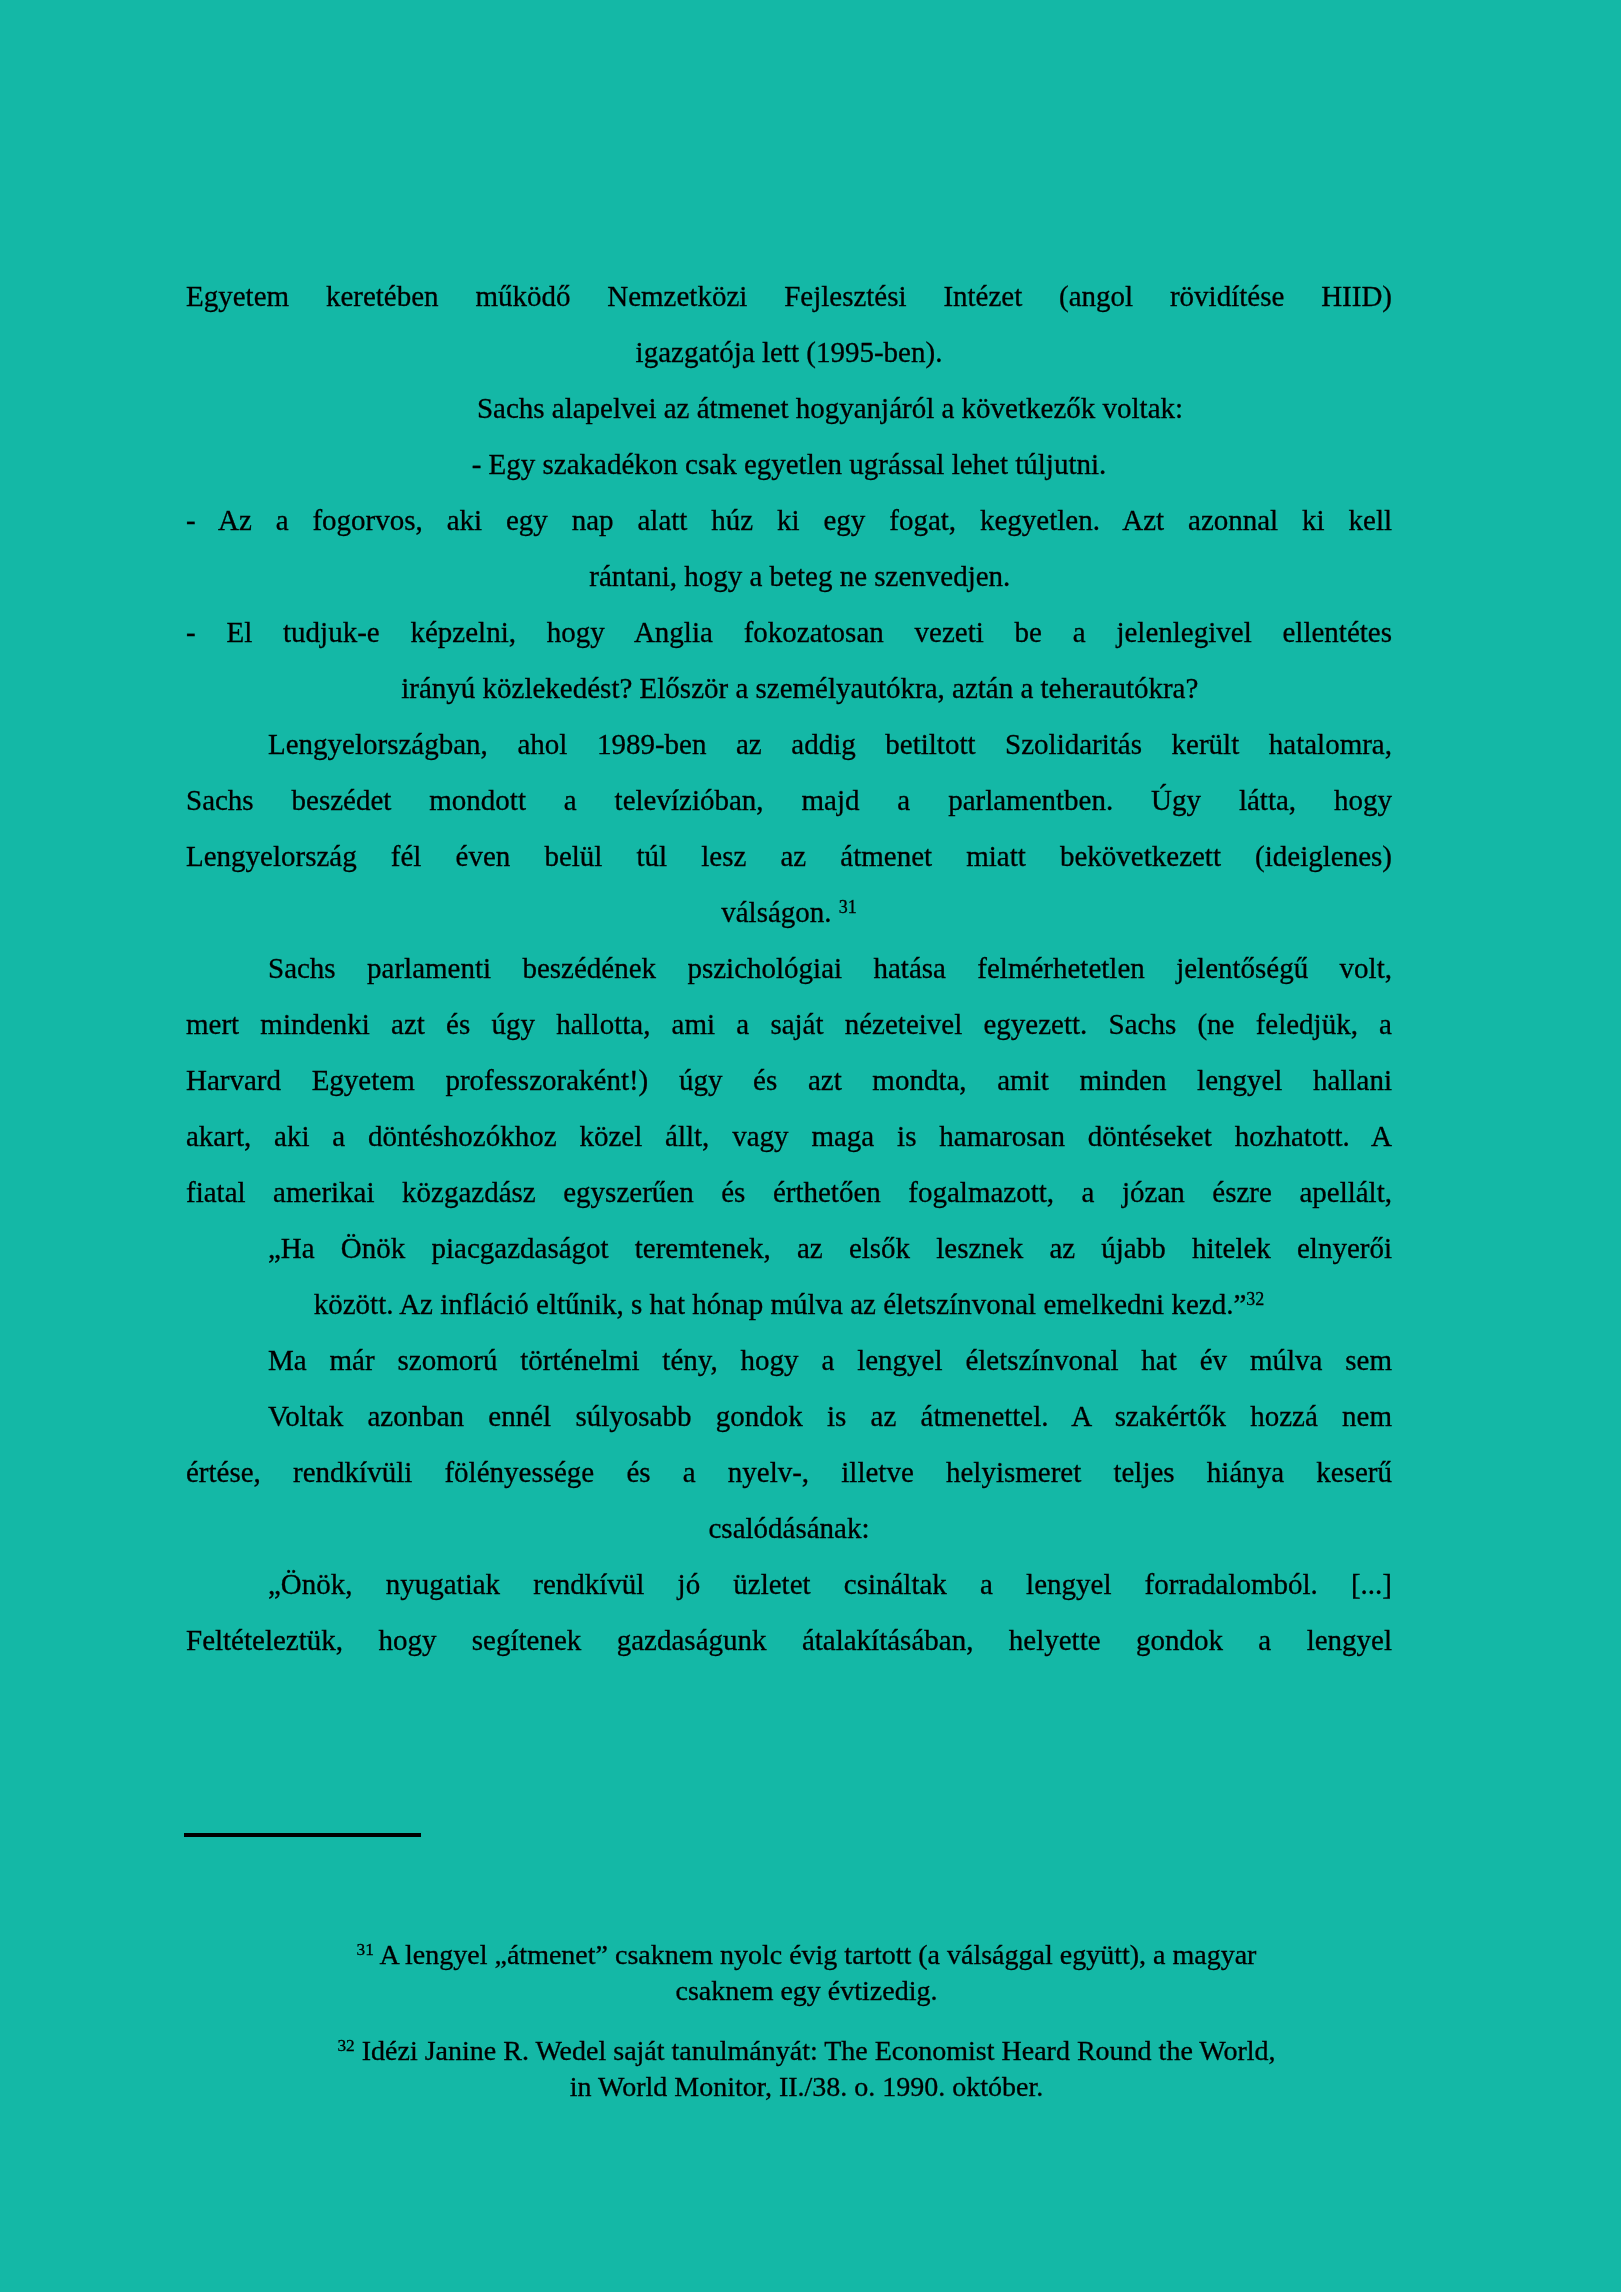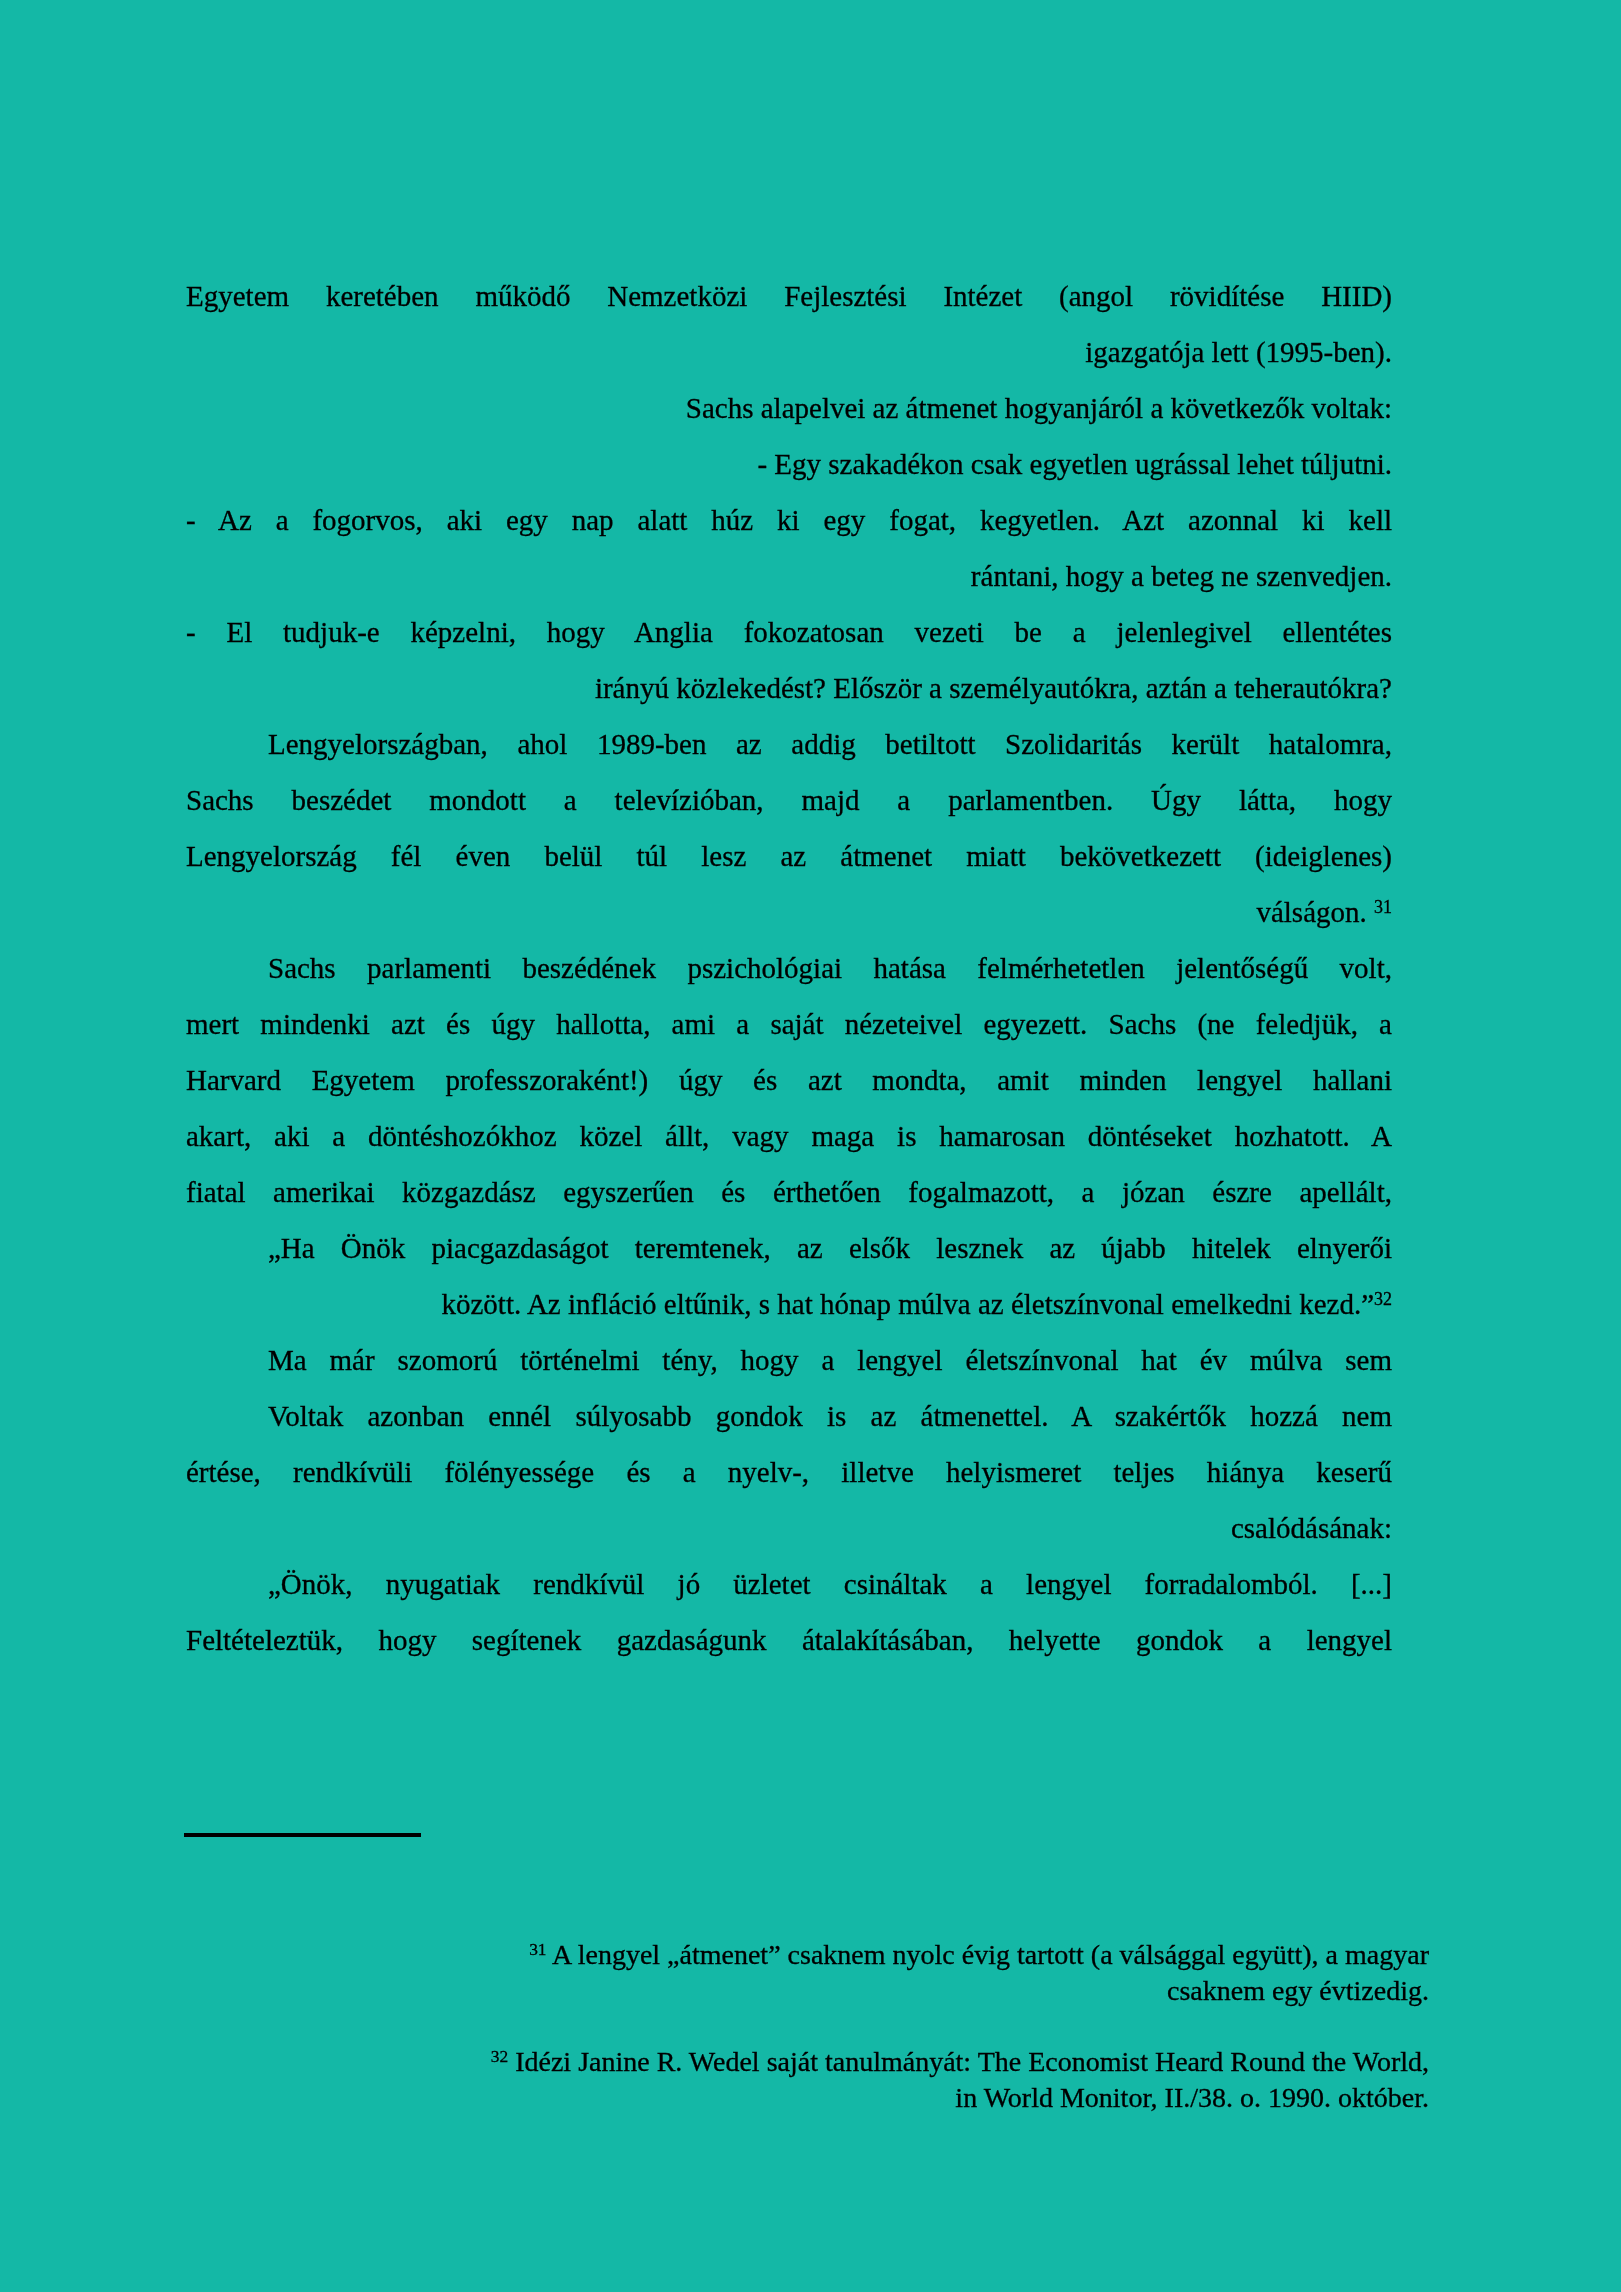--- a/index.html
+++ b/index.html
@@ -15,21 +15,21 @@
   }
   .main-text {
     position: absolute;
     left: 186px;
     top: 268px;
     width: 1206px;
     font-size: 29px;
     line-height: 56px;
     text-align: left;
   }
-  .line { text-align: right; }
+  .line { text-align: center; }
   .line.just { text-align: justify; text-align-last: justify; text-justify: inter-word; }
   .line.para { text-indent: 82px; }
   .line.cont { padding-left: 21.6px; }
   sup {
     font-size: 0.62em;
     line-height: 0;
     position: relative;
     top: -0.5em;
     vertical-align: baseline;
   }
@@ -42,21 +42,21 @@
     background: #000000;
   }
   .footnotes {
     position: absolute;
     left: 184px;
     top: 1937px;
     width: 1245px;
     font-size: 28px;
     line-height: 36px;
   }
-  .footnote + .footnote { margin-top: 35px; }
+  .footnote + .footnote { margin-top: 24px; }
   .page-number {
     position: absolute;
     left: 0;
     top: 2119px;
     width: 100%;
     text-align: center;
     font-size: 35px;
     line-height: 1;
   }
 </style>

